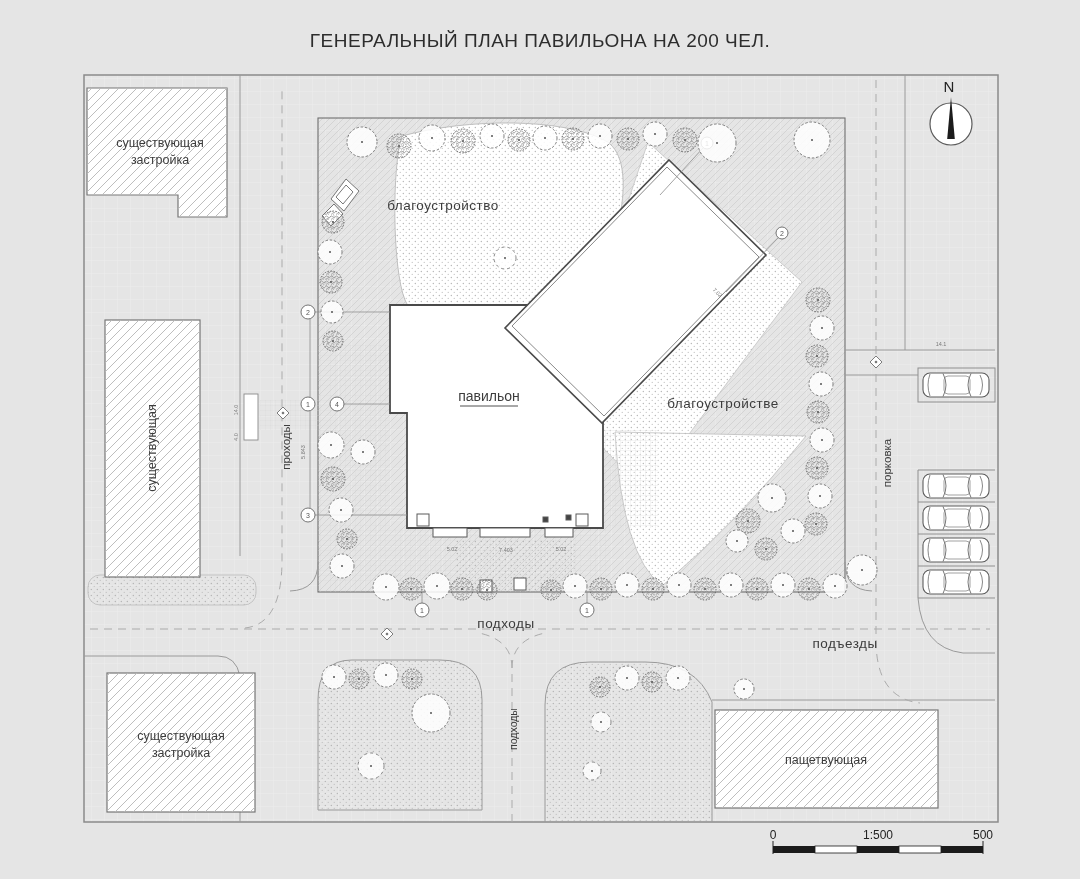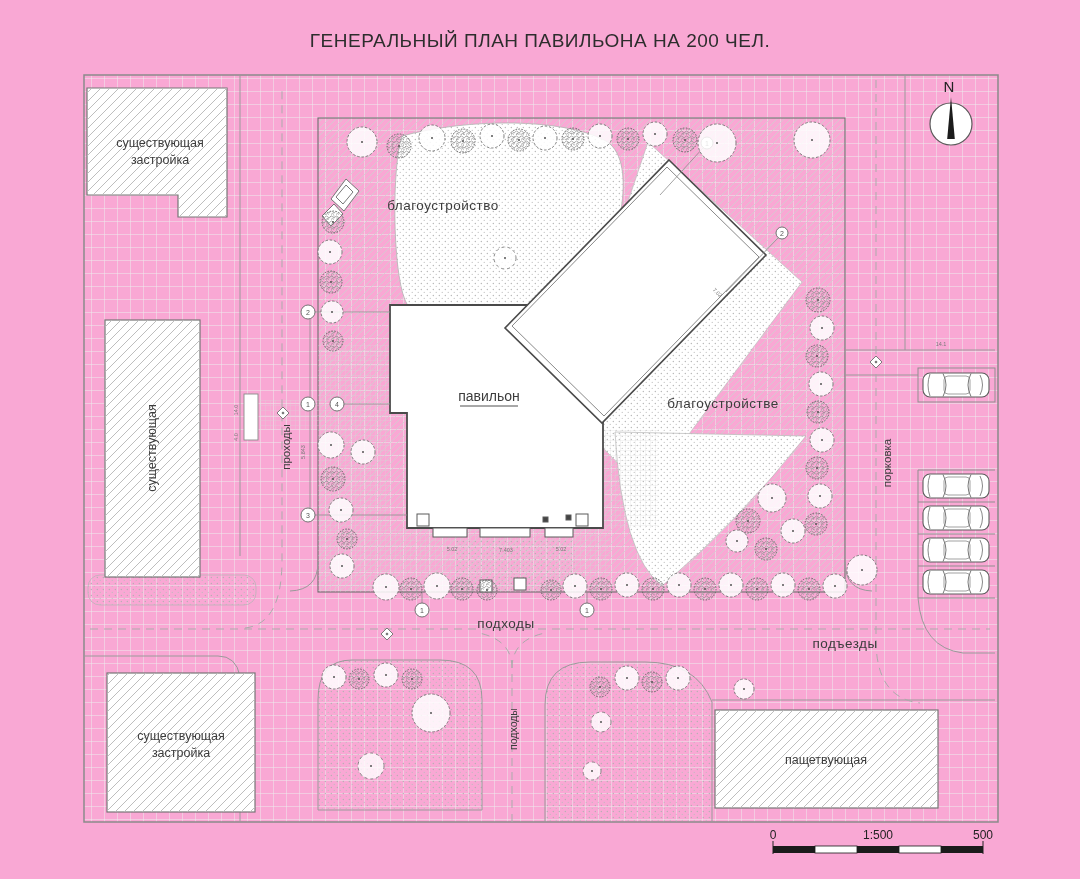--- a/index.html
+++ b/index.html
@@ -1,16 +1,16 @@
 <!DOCTYPE html>
 <html><head>
 <meta charset="utf-8">
 <style>
   html,body{margin:0;padding:0;background:#ffffff;}
-  .page{position:relative;width:1080px;height:879px;background:#f9a8d4;overflow:hidden;
+  .page{position:relative;width:1080px;height:879px;background:#e5e5e5;overflow:hidden;
         font-family:"Liberation Sans", sans-serif;}
   svg{position:absolute;left:0;top:0;}
   text{fill:#3c3c3c;}
   .t-title{font-size:19px;fill:#2d2d2d;letter-spacing:.5px;}
   .t-lbl{font-size:12.5px;}
   .t-lbl2{font-size:13.5px;letter-spacing:.5px;}
   .t-sm{font-size:11.5px;}
   .t-dim{font-size:5.5px;fill:#7a7a7a;}
   .t-ax{font-size:7px;fill:#555;}
   .t-n{font-size:15px;fill:#222;}

